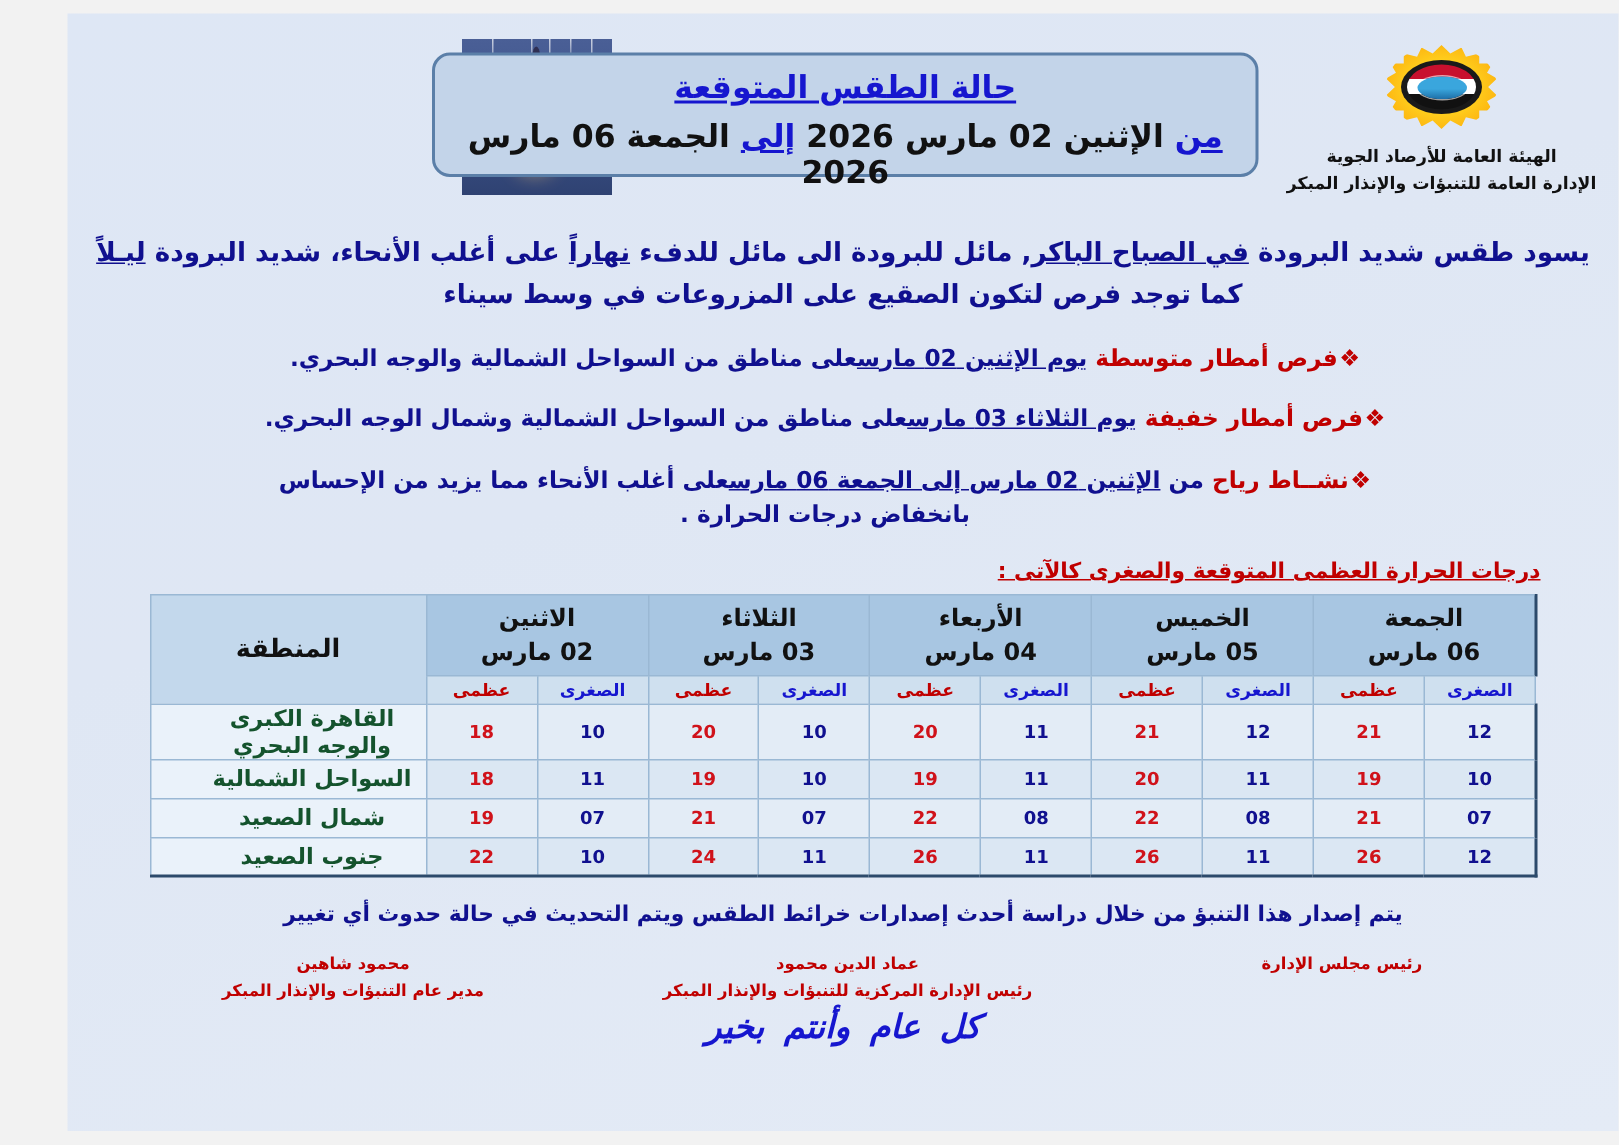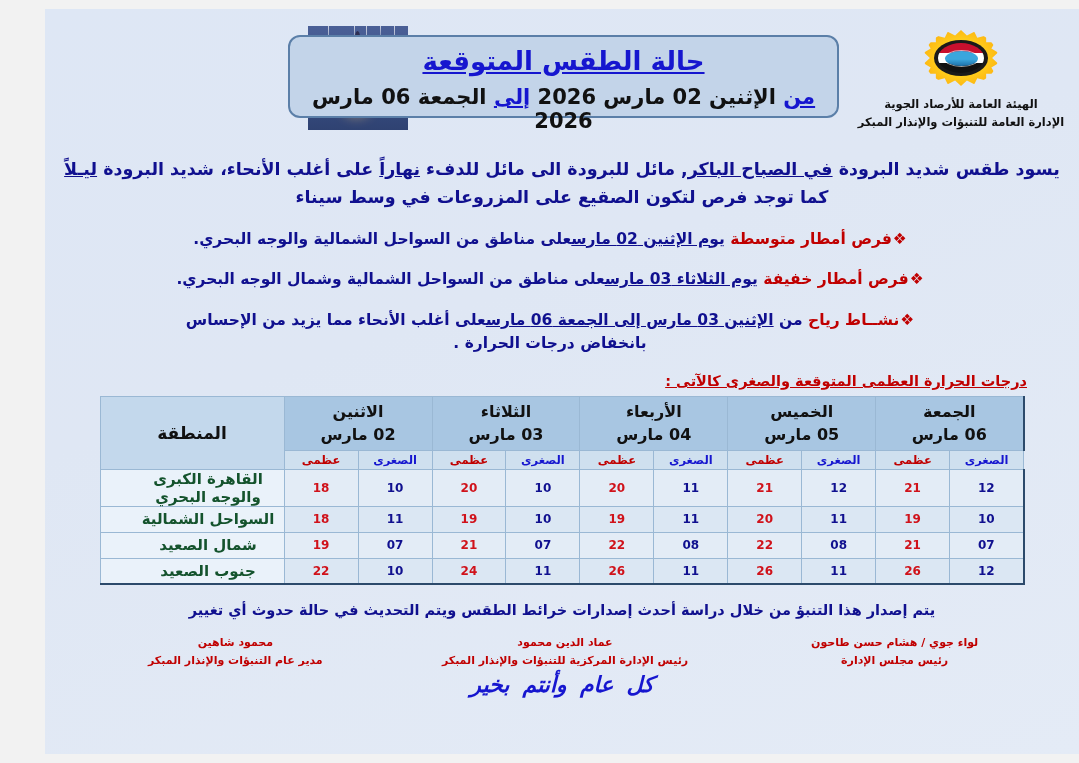--- a/index.html
+++ b/index.html
@@ -105,21 +105,21 @@
     top: 26px;
     width: 551px;
     height: 83px;
     background: #c3d4e9;
     border: 2px solid #5b7fa8;
     border-radius: 12px;
     text-align: center;
     padding-top: 9px;
   }
   .title-main {
-    font-size: 26px;
+    font-size: 21px;
     font-weight: bold;
     color: #1616cf;
     text-decoration: underline;
     letter-spacing: 0;
   }
   .title-range {
     margin-top: 9px;
     font-size: 21px;
     font-weight: bold;
     color: #111111;
@@ -374,21 +374,21 @@
       <span class="mark">❖</span><span class="red">فرص أمطار متوسطة</span>
       <span class="u">يوم الإثنين 02 مارس</span><span>على مناطق من السواحل الشمالية  والوجه البحري.</span>
     </div>
     <div class="bullet">
       <span class="mark">❖</span><span class="red">فرص أمطار خفيفة</span>
       <span class="u">يوم الثلاثاء 03 مارس</span><span>على مناطق من السواحل الشمالية وشمال الوجه البحري.</span>
     </div>
     <div class="bullet">
       <span class="mark">❖</span><span class="red">نشــاط رياح</span>
       <span>من</span>
-      <span class="u">الإثنين 03 مارس إلى الجمعة 06 مارس</span><span>على أغلب الأنحاء مما يزيد من  الإحساس</span>
+      <span class="u">الإثنين 02 مارس إلى الجمعة 06 مارس</span><span>على أغلب الأنحاء مما يزيد من  الإحساس</span>
       <div>بانخفاض درجات الحرارة .</div>
     </div>
   </div>
 
   <div class="table-caption">درجات الحرارة العظمى المتوقعة والصغرى كالآتى :</div>
 
   <div class="table-wrap">
     <table class="fc">
       <tbody>
           <tr>
@@ -480,21 +480,20 @@
         <td class="region">جنوب الصعيد</td>
       </tr>
     </tbody>
       </table>
   </div>
 
   <div class="note">يتم إصدار هذا التنبؤ من خلال دراسة أحدث إصدارات خرائط الطقس ويتم التحديث في حالة حدوث أي تغيير</div>
 
   <div class="signatures">
     <div class="sig">
-      <div>لواء جوي / هشام حسن طاحون</div>
       <div>رئيس مجلس الإدارة</div>
     </div>
     <div class="sig">
       <div>عماد الدين محمود</div>
       <div>رئيس الإدارة المركزية للتنبؤات والإنذار المبكر</div>
     </div>
     <div class="sig">
       <div>محمود شاهين</div>
       <div>مدير عام التنبؤات والإنذار المبكر</div>
     </div>

